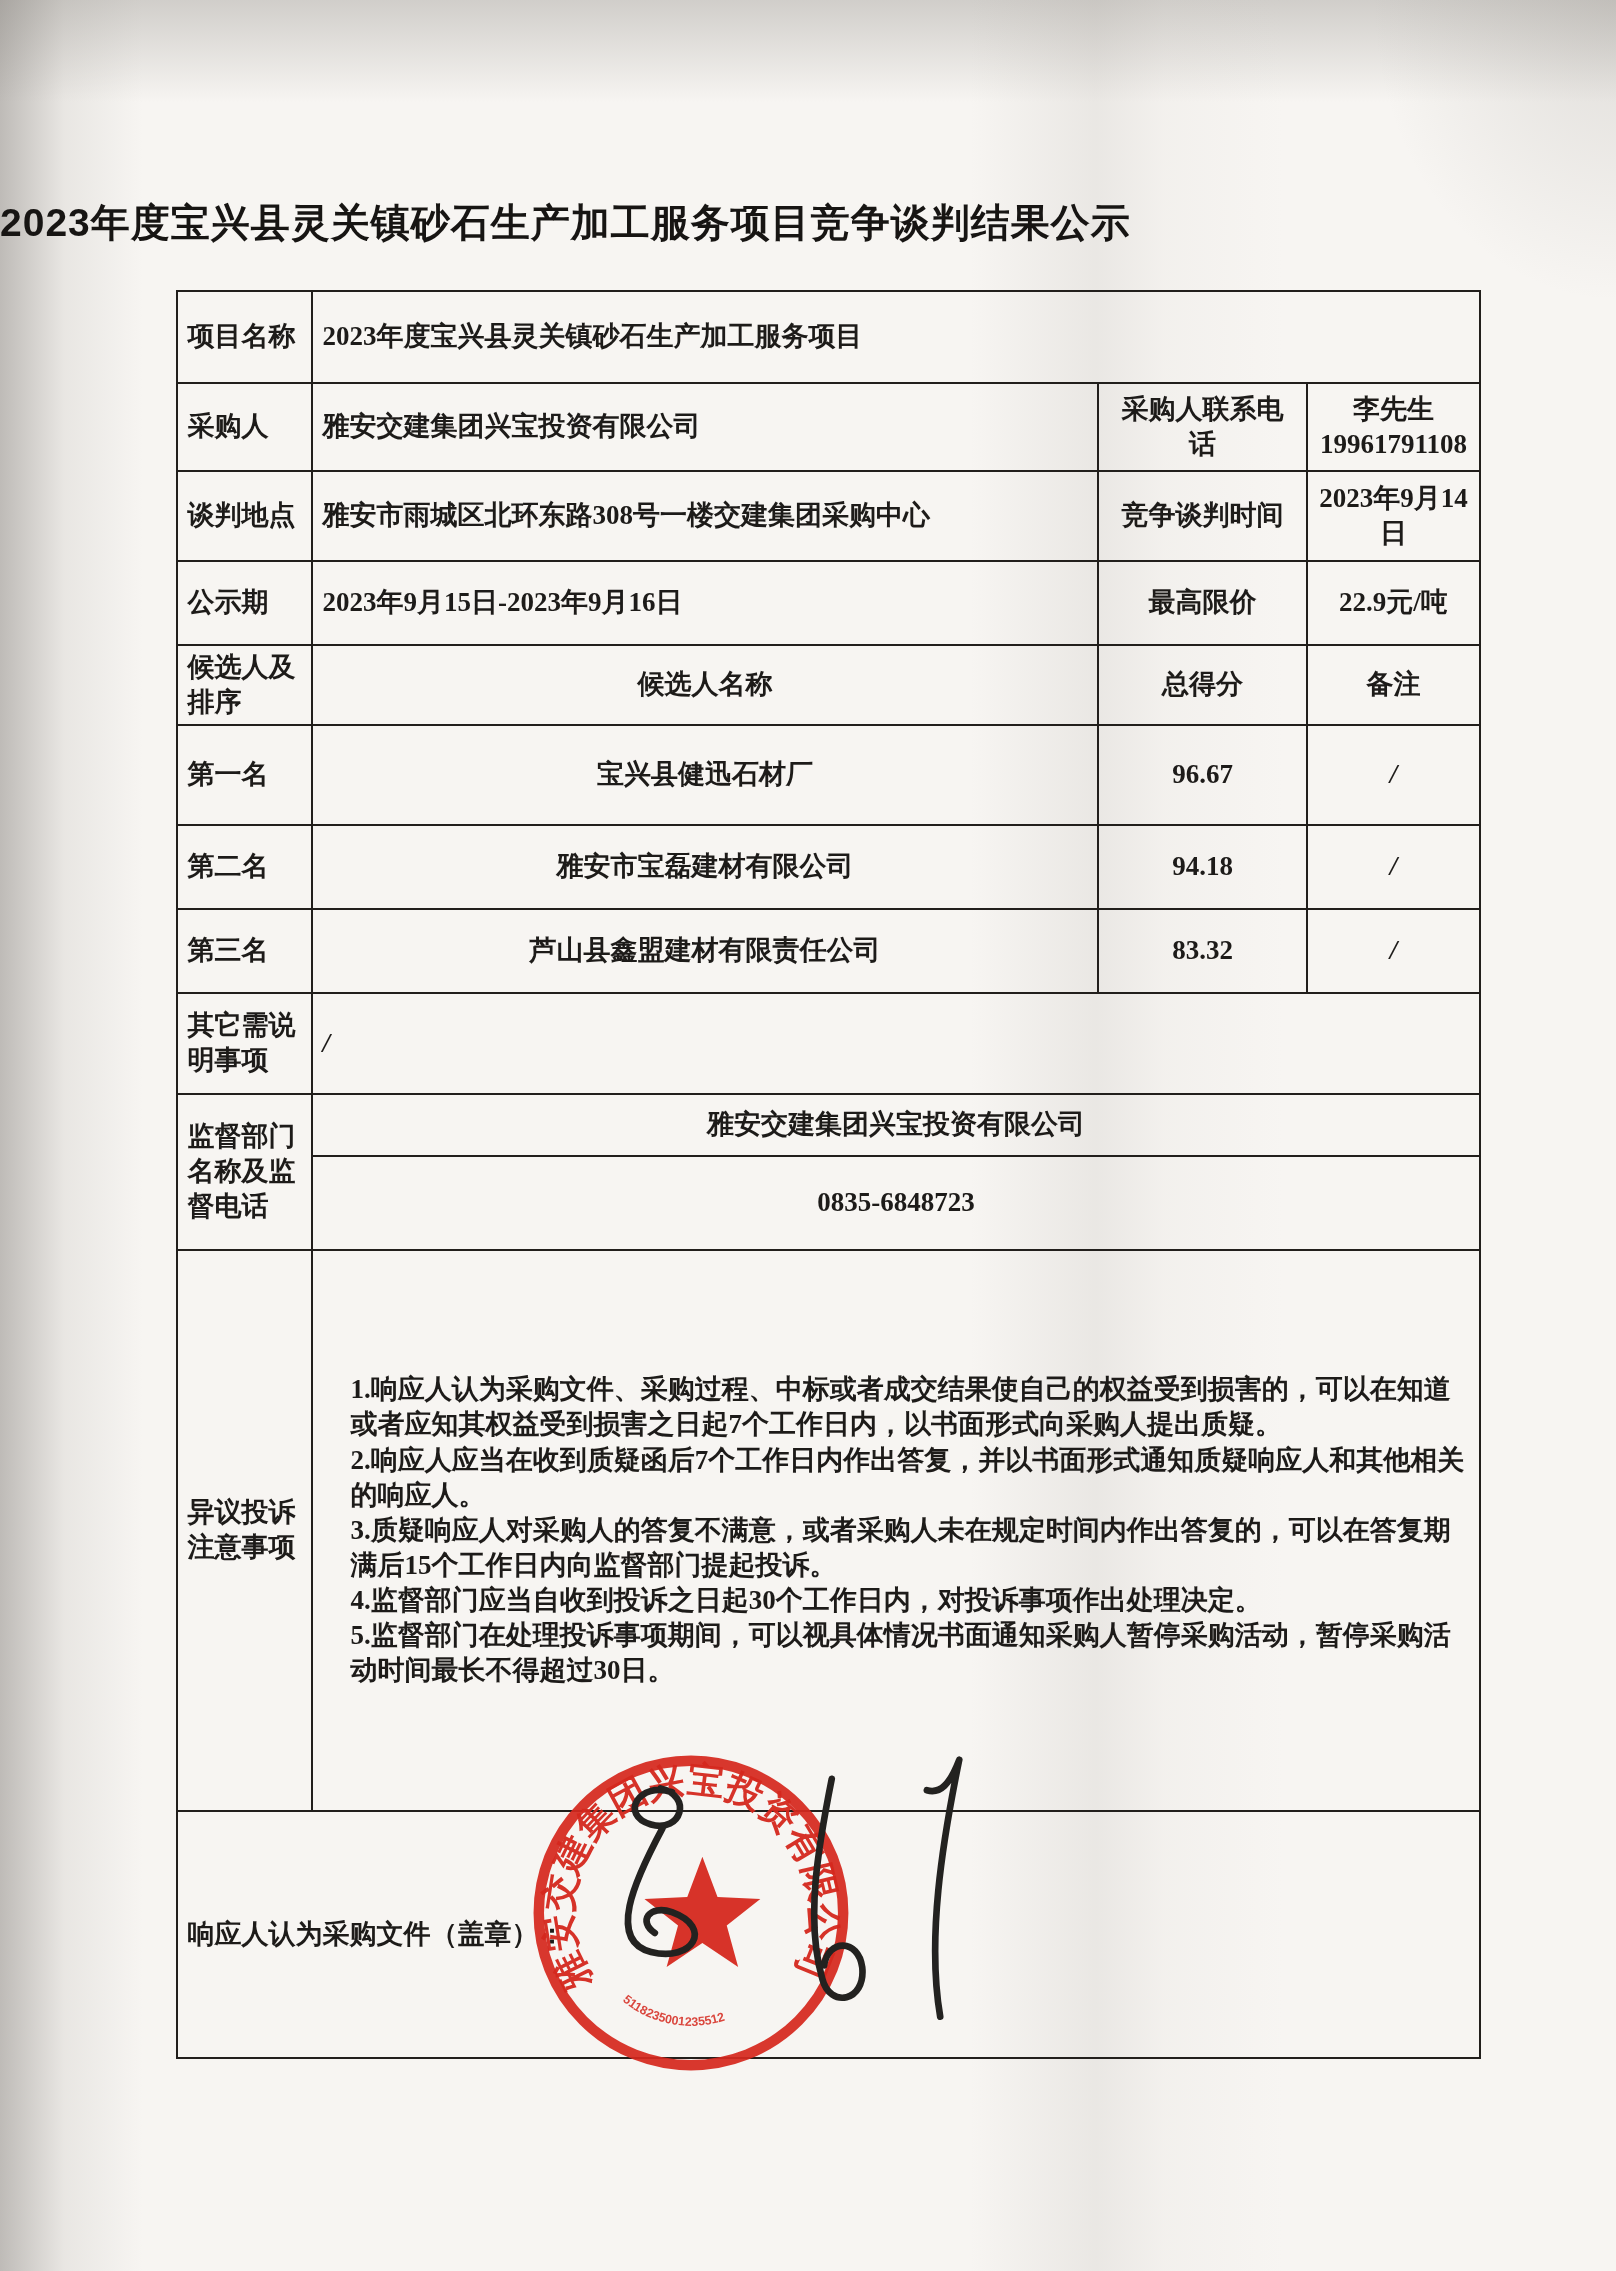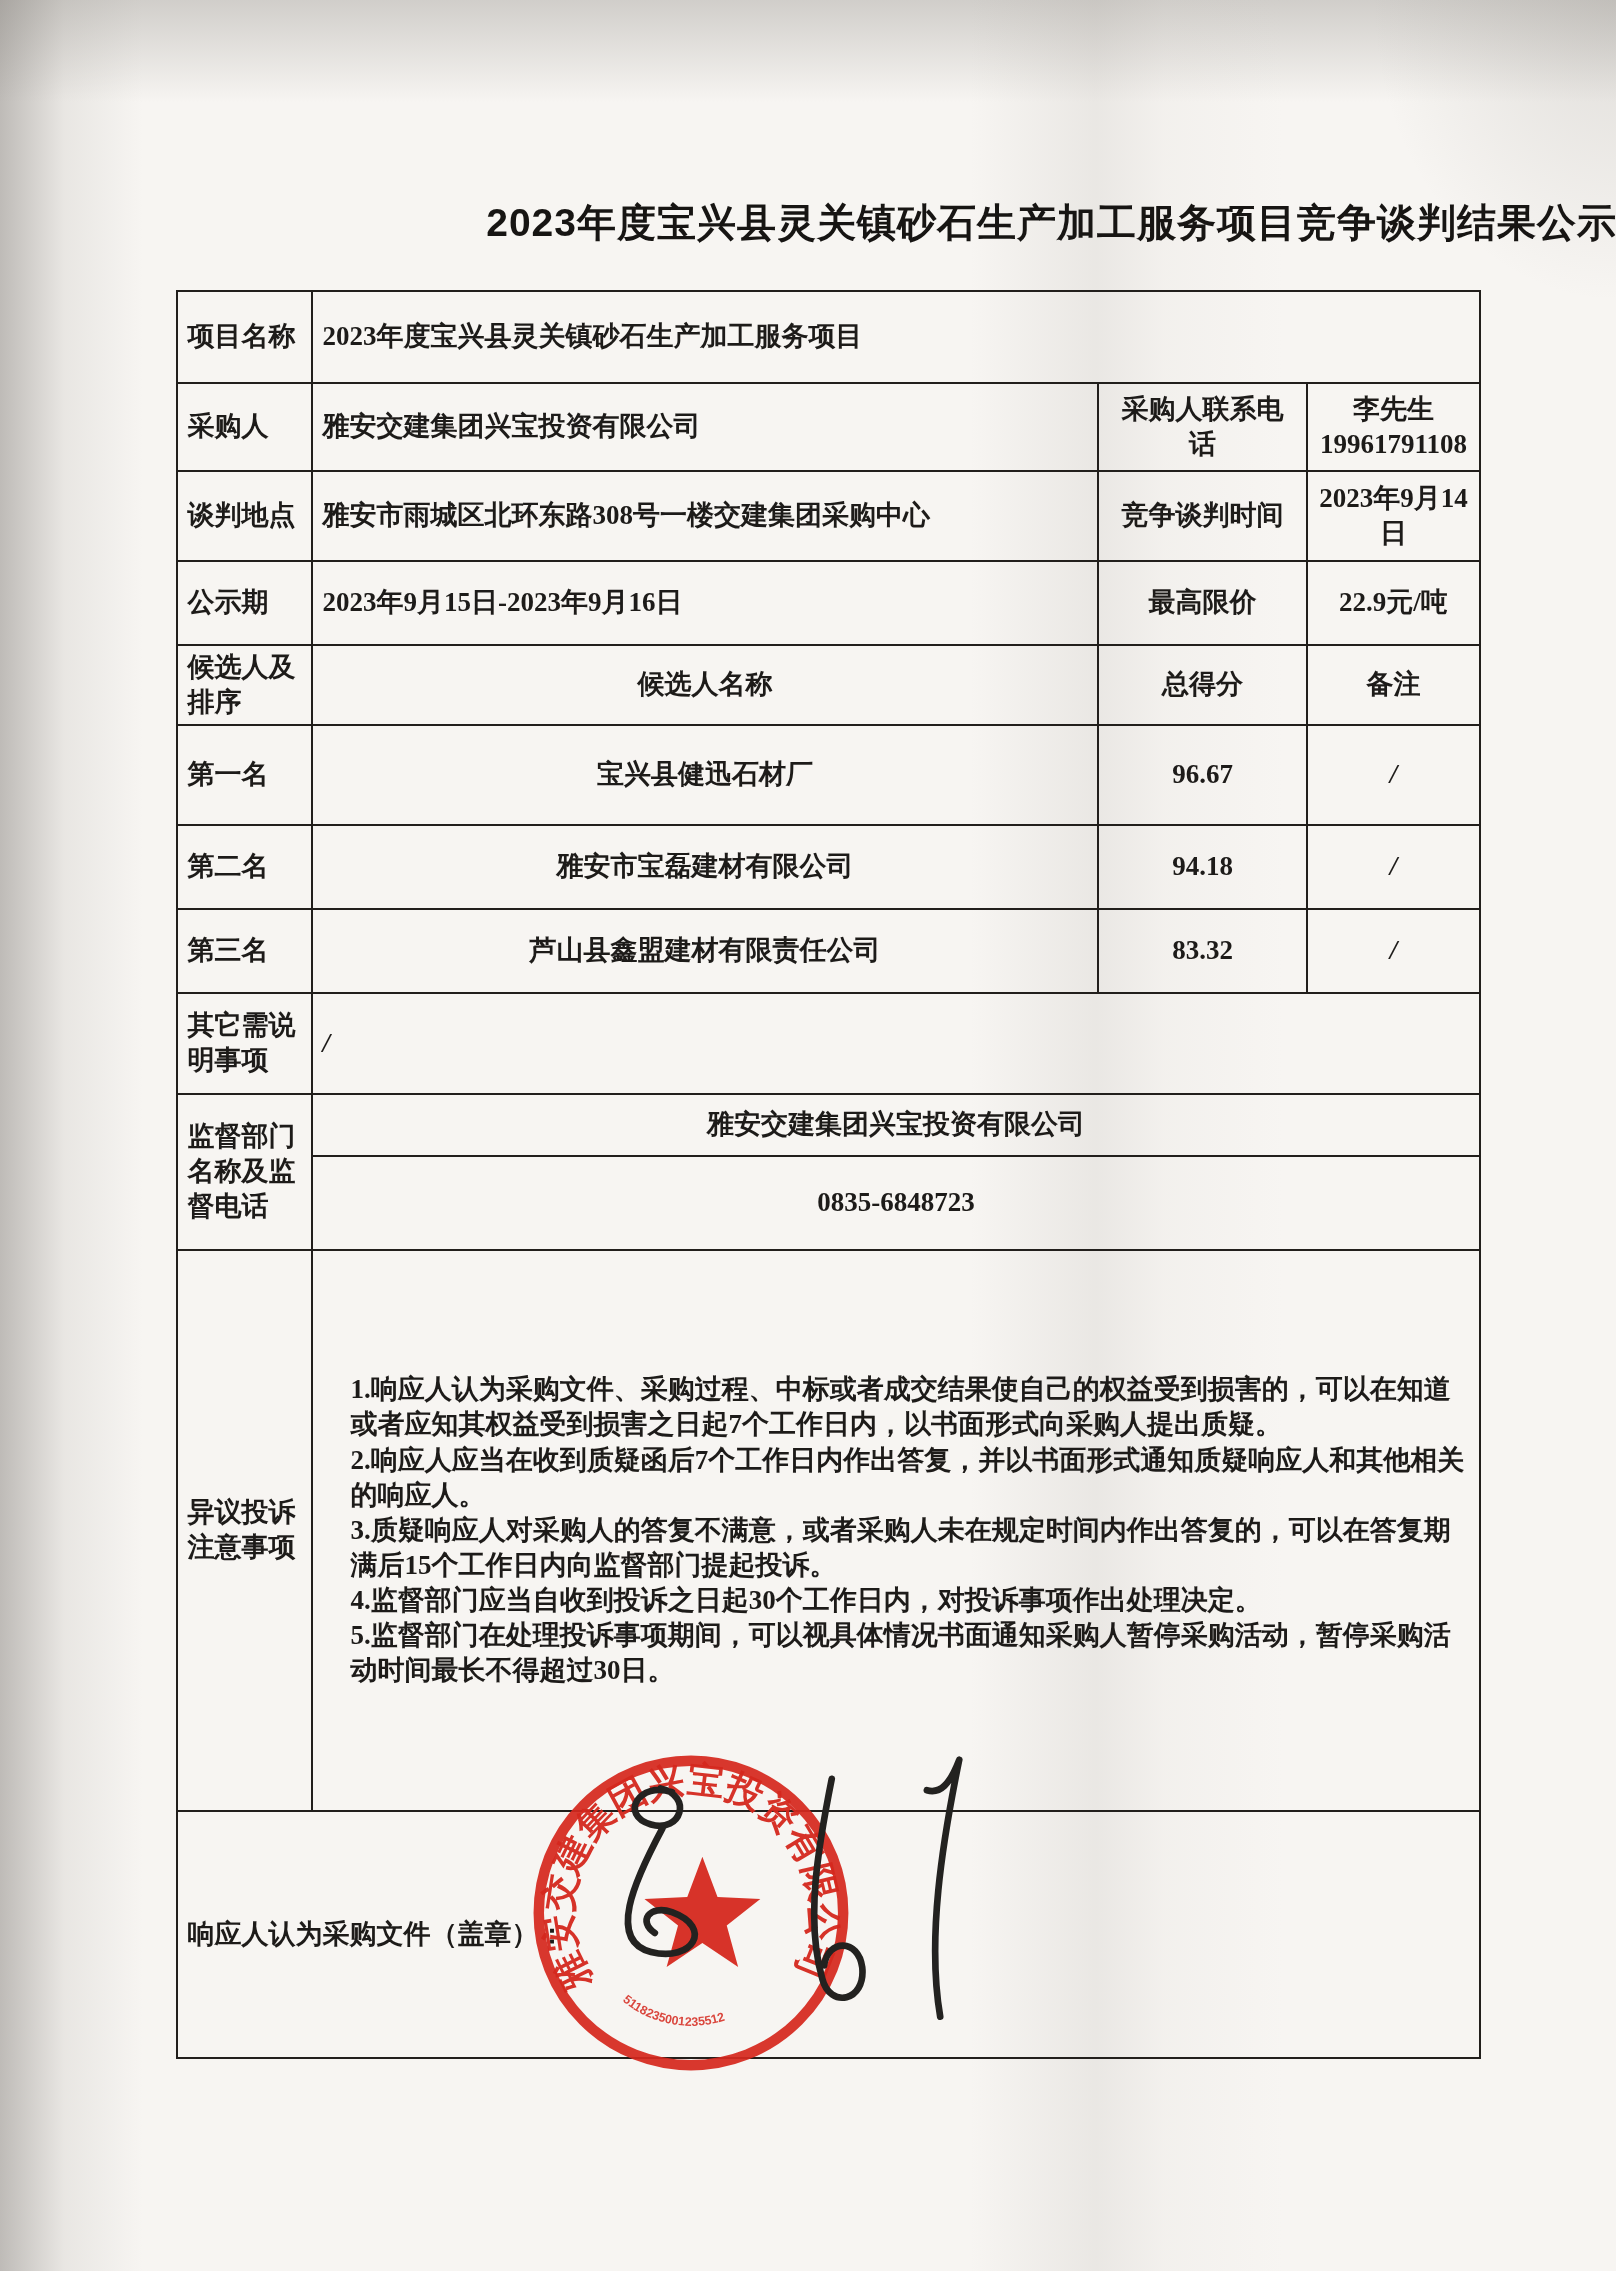--- a/index.html
+++ b/index.html
@@ -15,21 +15,21 @@
     background:linear-gradient(90deg, rgba(105,100,95,0.40), rgba(150,146,140,0.15) 45%, rgba(0,0,0,0) 100%); pointer-events:none; }
   .edge-shadow-top { position:absolute; left:0; top:0; width:100%; height:114px;
     background:linear-gradient(180deg, rgba(120,116,110,0.30), rgba(0,0,0,0) 90%); pointer-events:none; }
   .crease-right { position:absolute; left:970px; top:0; width:314px; height:100%;
     background:linear-gradient(90deg, rgba(0,0,0,0), rgba(165,160,154,0.16) 40%, rgba(205,200,195,0.10) 62%, rgba(0,0,0,0)); pointer-events:none; }
   .corner-shade { position:absolute; right:0; top:0; width:247px; height:304px;
     background:radial-gradient(ellipse at top right, rgba(140,136,130,0.22), rgba(0,0,0,0) 70%); pointer-events:none; }
 
   .doc-title {
     position:absolute; top:196px; left:0; width:100%;
-    text-align:right; font-size:39px; font-weight:bold; letter-spacing:1px;
+    text-align:left; font-size:39px; font-weight:bold; letter-spacing:1px;
     font-family:"Liberation Sans","DejaVu Sans",sans-serif;
     color:#171513;
   }
 
   table.main-table {
     position:absolute; left:176px; top:290px; width:1303px;
     border-collapse:collapse; table-layout:fixed;
   }
   table.main-table td {
     border:2.9px solid #221f1c;

